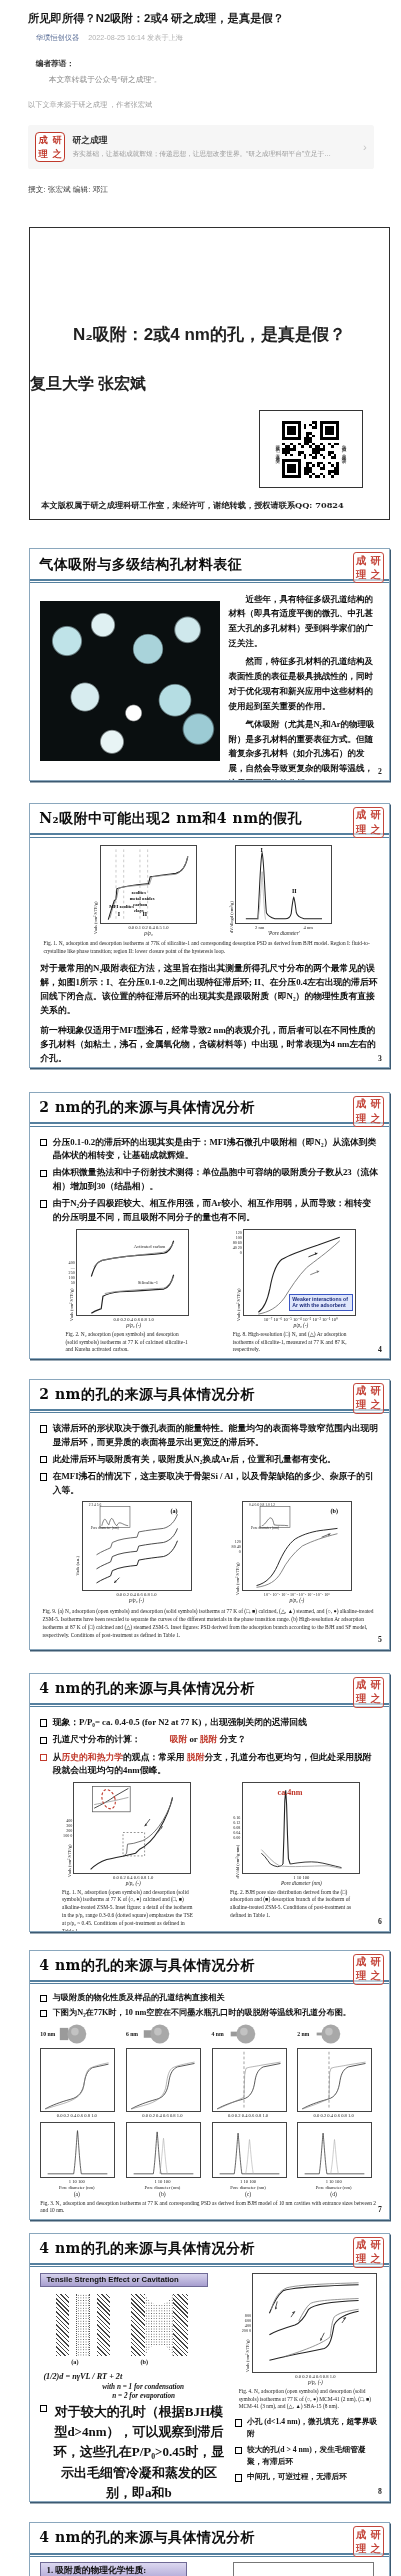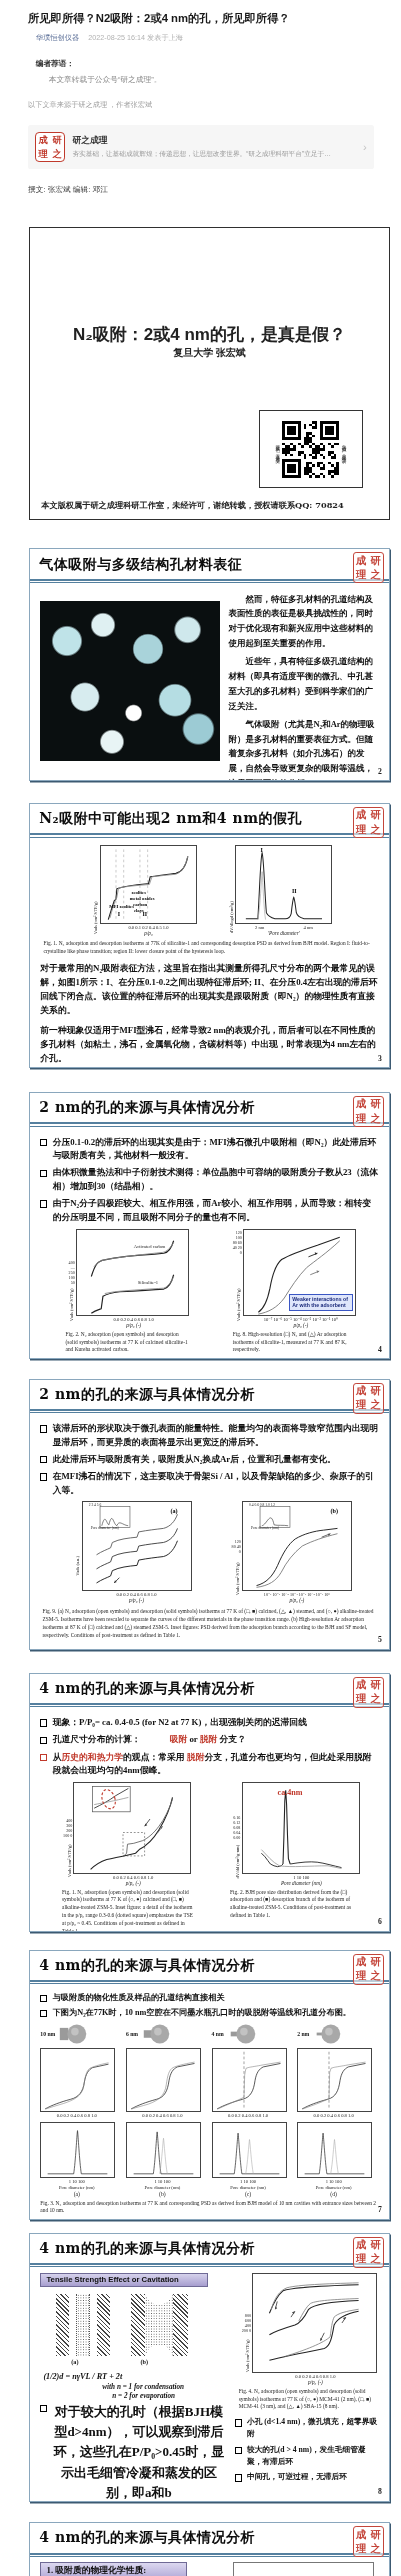--- a/index.html
+++ b/index.html
@@ -62,21 +62,21 @@
   .qrgrid svg{width:100%;height:100%;}
   .vtxt{writing-mode:vertical-rl;font-size:4.6px;color:#333;font-family:"DejaVu Serif",serif;letter-spacing:1px;}
   .banner{background:linear-gradient(180deg,#d6d2ec,#a79ecf);border:0.5px solid #6f6a96;padding:1.5px 5.2px;font-weight:700;}
 </style>
 </head>
 <body>
 
 <div class="artwrap">
 
   <div class="arthead">
-    <h1 class="t1">所见即所得？N2吸附：2或4 nm的孔，所见即所得？</h1>
+    <h1 class="t1">所见即所得？N2吸附：2或4 研之成理，是真是假？</h1>
     <div class="meta">
       <span class="acct">华璞恒创仪器</span>
       <span>2022-08-25 16:14</span>
       <span>发表于上海</span>
     </div>
     <div class="ednote">
       <div class="lb">编者荐语：</div>
       <div class="tx">本文章转载于公众号“研之成理”。</div>
     </div>
     <div class="srcline">以下文章来源于研之成理 ，作者张宏斌</div>
@@ -91,21 +91,21 @@
         <div class="cname">研之成理</div>
         <div class="cdesc">夯实基础，让基础成就辉煌；传递思想，让思想改变世界。“研之成理科研平台”立足于…</div>
       </div>
       <div class="chev">›</div>
     </div>
     <div class="byline">撰文: 张宏斌  编辑: 邓江</div>
   </div>
 
   <section class="slide first" style="height:291px;margin-top:32px;">
     <div style="text-align:center;margin-top:95px;font-size:17px;font-weight:700;font-family:'Liberation Sans',sans-serif;">N₂吸附：2或4 nm的孔，是真是假？</div>
-    <div style="text-align:center;font-size:10px;font-weight:700;">复旦大学 张宏斌</div>
+    <div style="margin-top:28px;font-size:16px;font-weight:700;">复旦大学 张宏斌</div>
     <div class="qrbox" style="position:absolute;right:26px;bottom:31px;width:98px;height:72px;border:0.5px solid #333;display:flex;align-items:center;justify-content:center;gap:2.1px;padding:2.1px;">
       <div class="vtxt">花英草色，无非见道之文</div>
       <div class="qrgrid" style="width:57px;height:57px;position:relative;"><svg viewBox="0 0 21 21" shape-rendering="crispEdges" fill="#000">
             <rect x="11" y="0" width="1" height="1"></rect>
             <rect x="12" y="0" width="1" height="1"></rect>
             <rect x="8" y="1" width="1" height="1"></rect>
             <rect x="10" y="1" width="1" height="1"></rect>
             <rect x="12" y="1" width="1" height="1"></rect>
             <rect x="8" y="2" width="1" height="1"></rect>
             <rect x="11" y="2" width="1" height="1"></rect>
@@ -235,22 +235,22 @@
           <span>研</span>
           <span>理</span>
           <span>之</span>
         </div>
     </div>
     <div class="rule"></div>
       <div class="rule2"></div>
     <div class="sbody" style="display:flex;gap:8.2px;">
       <div class="tem" style="width:180px;height:160px;flex:none;margin-top:12.4px;"></div>
       <div style="flex:1;line-height:1.75;font-size:8.5px;">
+        <p style="text-indent:2em;margin:3.1px 0;">近些年，具有特征多级孔道结构的材料（即具有适度平衡的微孔、中孔甚至大孔的多孔材料）受到科学家们的广泛关注。</p>
         <p style="text-indent:2em;margin:3.1px 0;">然而，特征多孔材料的孔道结构及表面性质的表征是极具挑战性的，同时对于优化现有和新兴应用中这些材料的使用起到至关重要的作用。</p>
-        <p style="text-indent:2em;margin:3.1px 0;">近些年，具有特征多级孔道结构的材料（即具有适度平衡的微孔、中孔甚至大孔的多孔材料）受到科学家们的广泛关注。</p>
         <p style="text-indent:2em;margin:3.1px 0;">气体吸附（尤其是N₂和Ar的物理吸附）是多孔材料的重要表征方式。但随着复杂多孔材料（如介孔沸石）的发展，自然会导致更复杂的吸附等温线，这需要更严格的分析。</p>
       </div>
     </div>
     <div class="pagenum">2</div>
   </section>
 
   <section class="slide" style="height:263px;margin-top:21.6px;">
     <div class="shead">
         <h2>N₂吸附中可能出现2 nm和4 nm的假孔</h2>
       <div class="seal">
@@ -318,21 +318,21 @@
           <span>研</span>
           <span>理</span>
           <span>之</span>
         </div>
     </div>
     <div class="rule"></div>
       <div class="rule2"></div>
     <div class="sbody">
       <div class="bull">
           <span class="sq"></span>
-          <span>分压0.1-0.2的滞后环的出现其实是由于：MFI沸石微孔中吸附相（即N₂）此处滞后环与吸附质有关，其他材料一般没有。</span>
+          <span>分压0.1-0.2的滞后环的出现其实是由于：MFI沸石微孔中吸附相（即N₂）从流体到类晶体状的相转变，让基础成就辉煌。</span>
         </div>
       <div class="bull">
           <span class="sq"></span>
           <span>由体积微量热法和中子衍射技术测得：单位晶胞中可容纳的吸附质分子数从23（流体相）增加到30（结晶相）。</span>
         </div>
       <div class="bull">
           <span class="sq"></span>
           <span>由于N₂分子四极距较大、相互作用强，而Ar较小、相互作用弱，从而导致：相转变的分压明显不同，而且吸附不同分子的量也有不同。</span>
         </div>
       <div class="figrow" style="gap:36px;margin-top:4.1px;">

